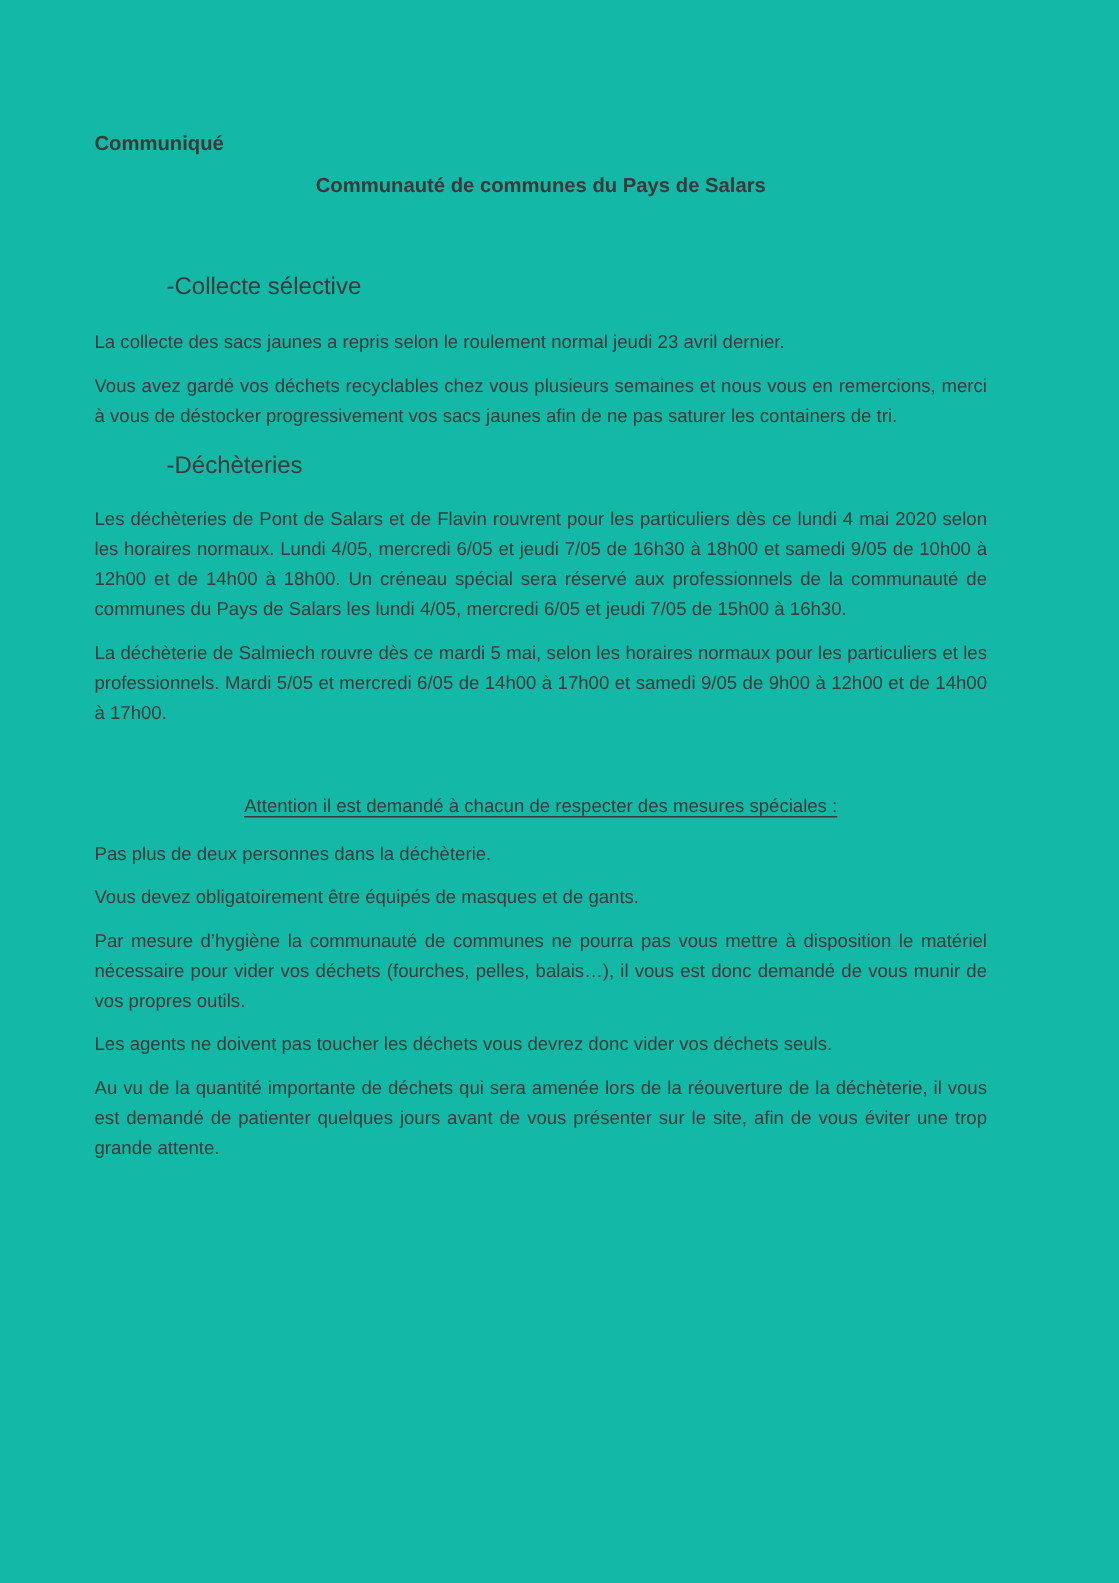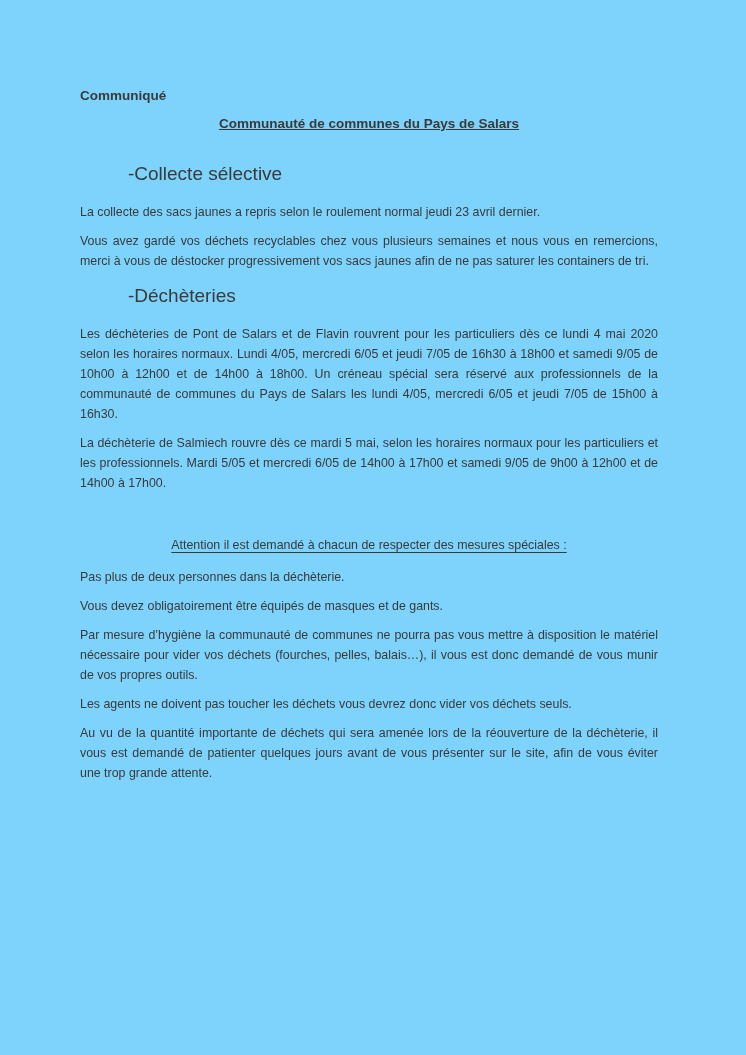--- a/index.html
+++ b/index.html
@@ -5,42 +5,41 @@
   html, body {
     margin: 0;
     padding: 0;
     background: #ffffff;
   }
   .page {
     position: relative;
     width: 746px;
     height: 1055px;
     box-sizing: border-box;
-    background: #7dd3fc;
-    padding: 88px 88px 0 80px;
+    background: #14b8a6;
+    padding: 88px 88px 0 63px;
     font-family: "Liberation Sans", sans-serif;
     color: #3a3a3a;
     overflow: hidden;
   }
   .doc-title {
     font-size: 13.5px;
     font-weight: bold;
     margin: 0 0 12px 0;
     line-height: 1.2;
   }
   .doc-subtitle {
     font-size: 13.5px;
     font-weight: bold;
     text-align: center;
-    margin: 0 0 31px 0;
+    margin: 0 0 50px 0;
     line-height: 1.2;
-    text-decoration: underline;
   }
   .section-heading {
-    font-size: 19px;
+    font-size: 16px;
     font-weight: normal;
     margin: 0 0 16px 0;
     padding-left: 48px;
     line-height: 1.2;
   }
   .section-heading.second {
     margin-top: 14px;
   }
   p.body-par {
     font-size: 12.4px;

